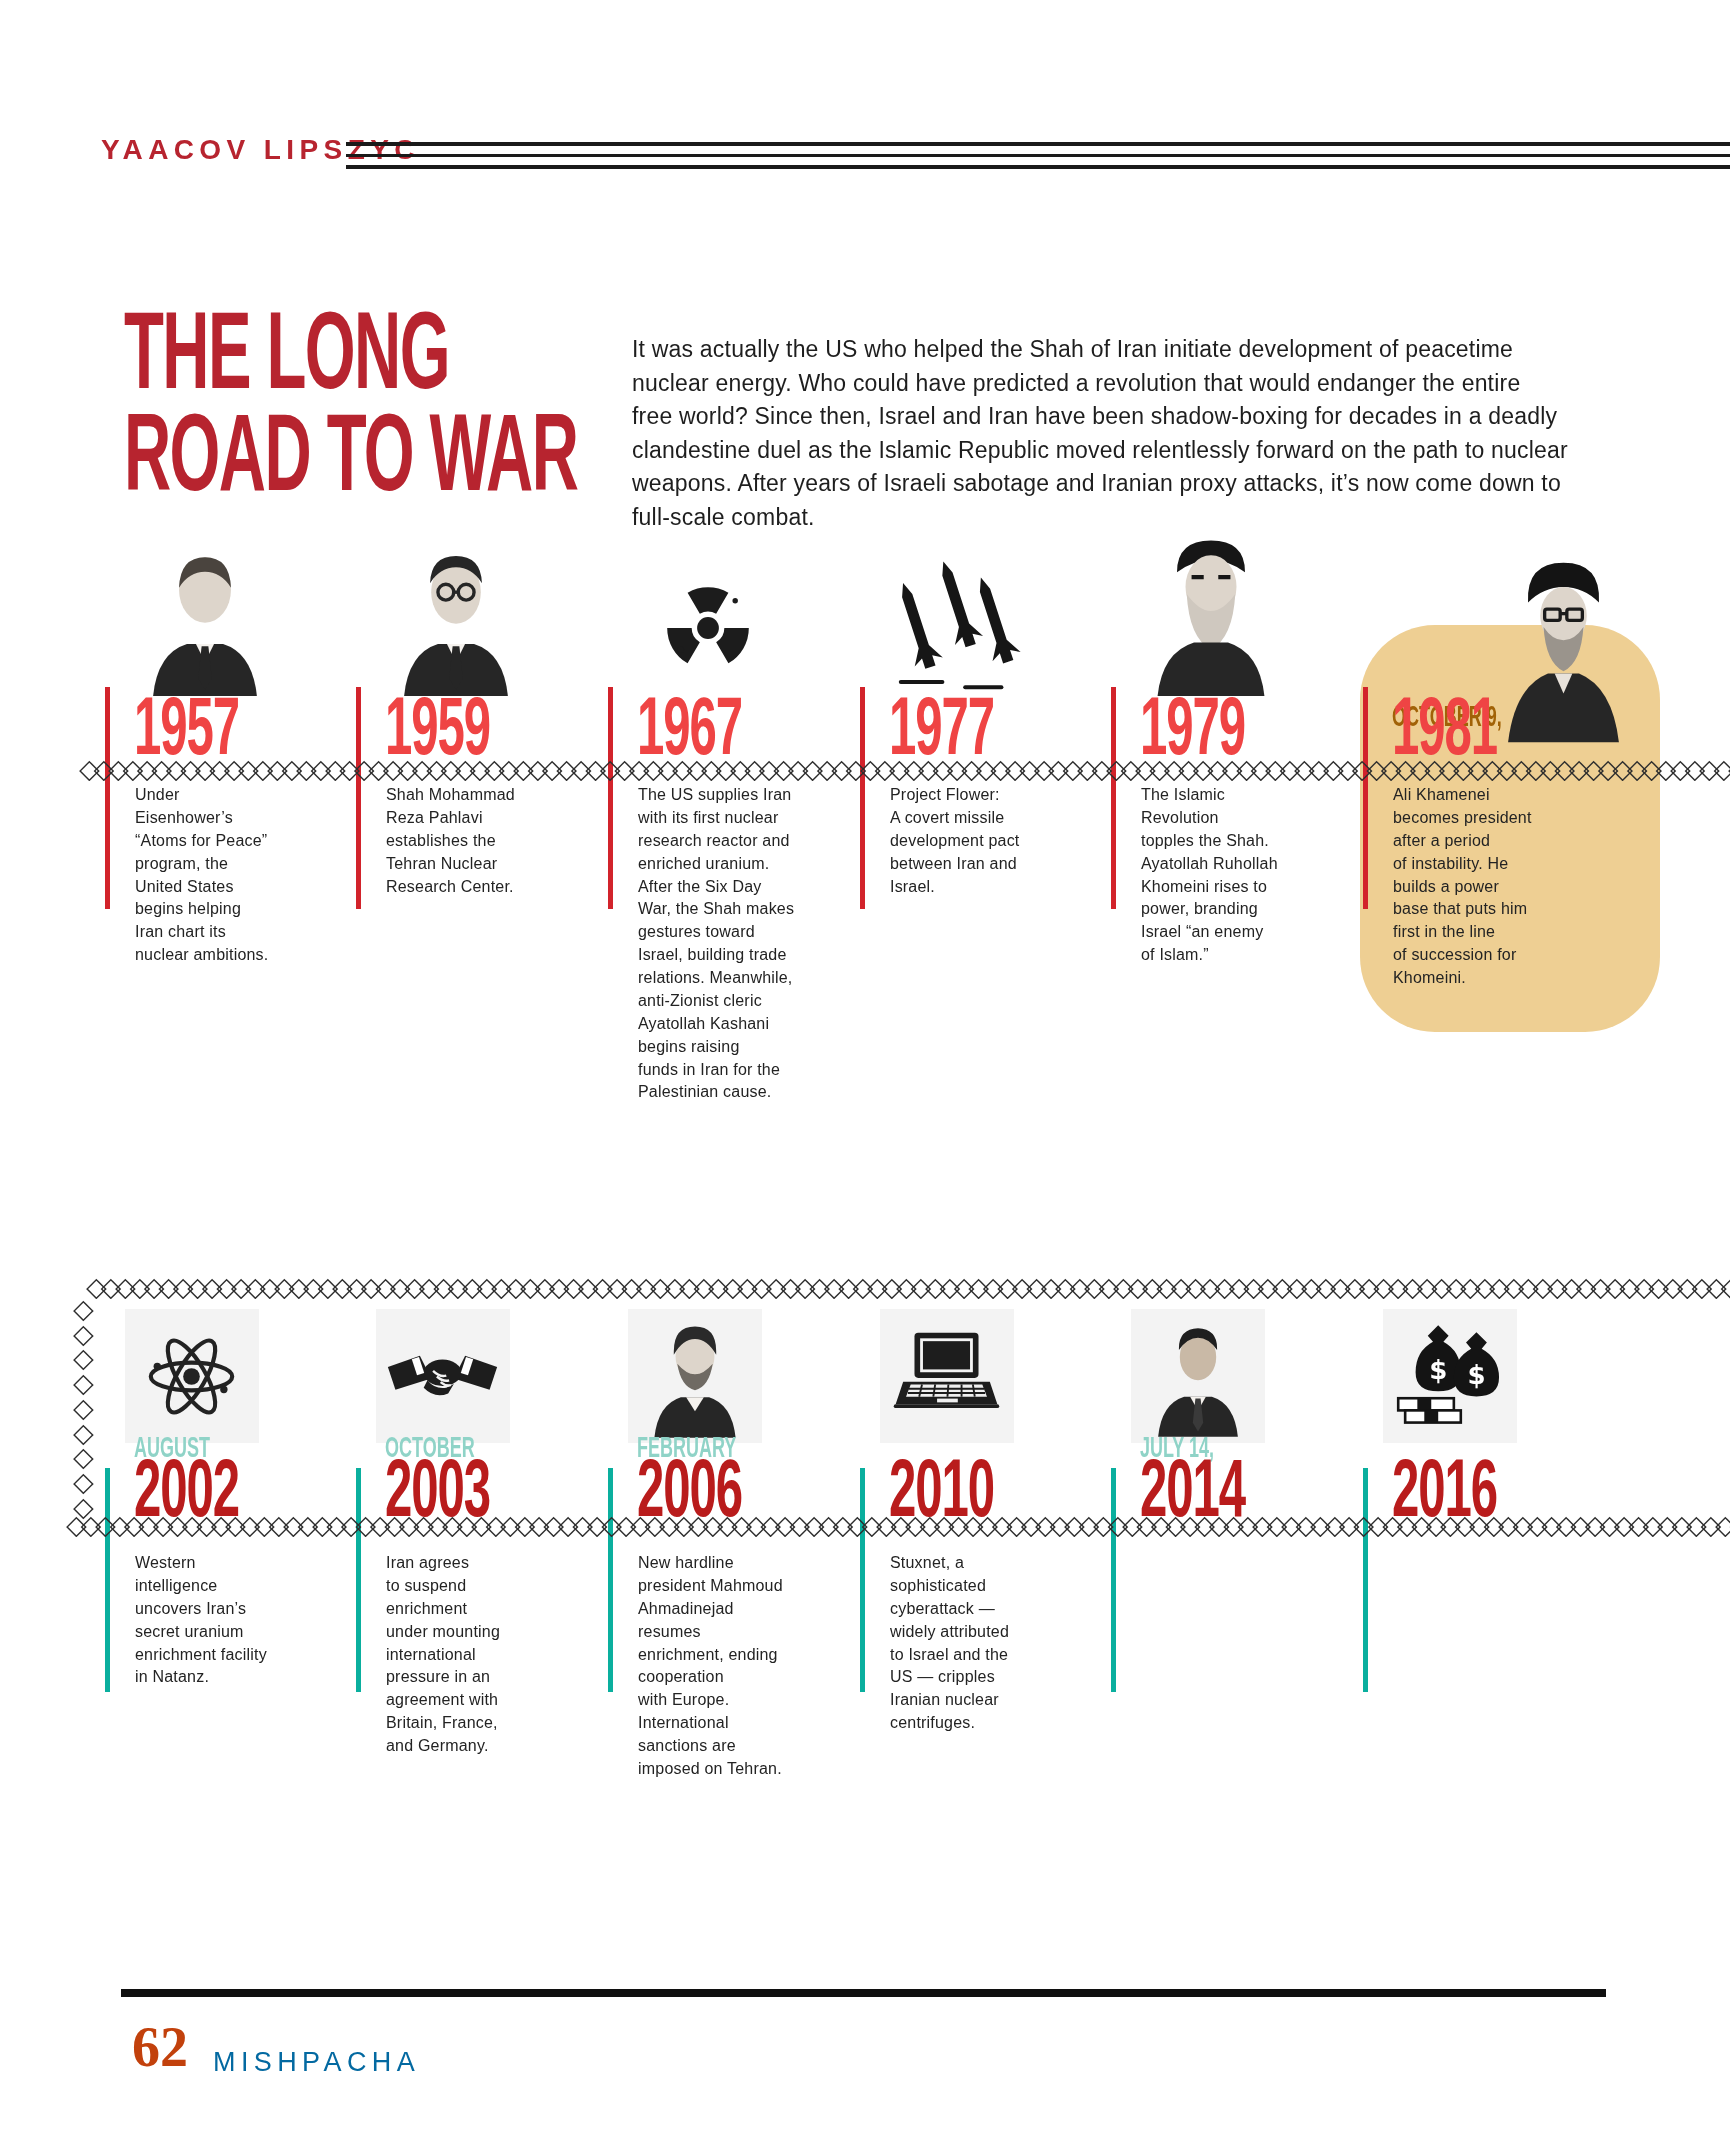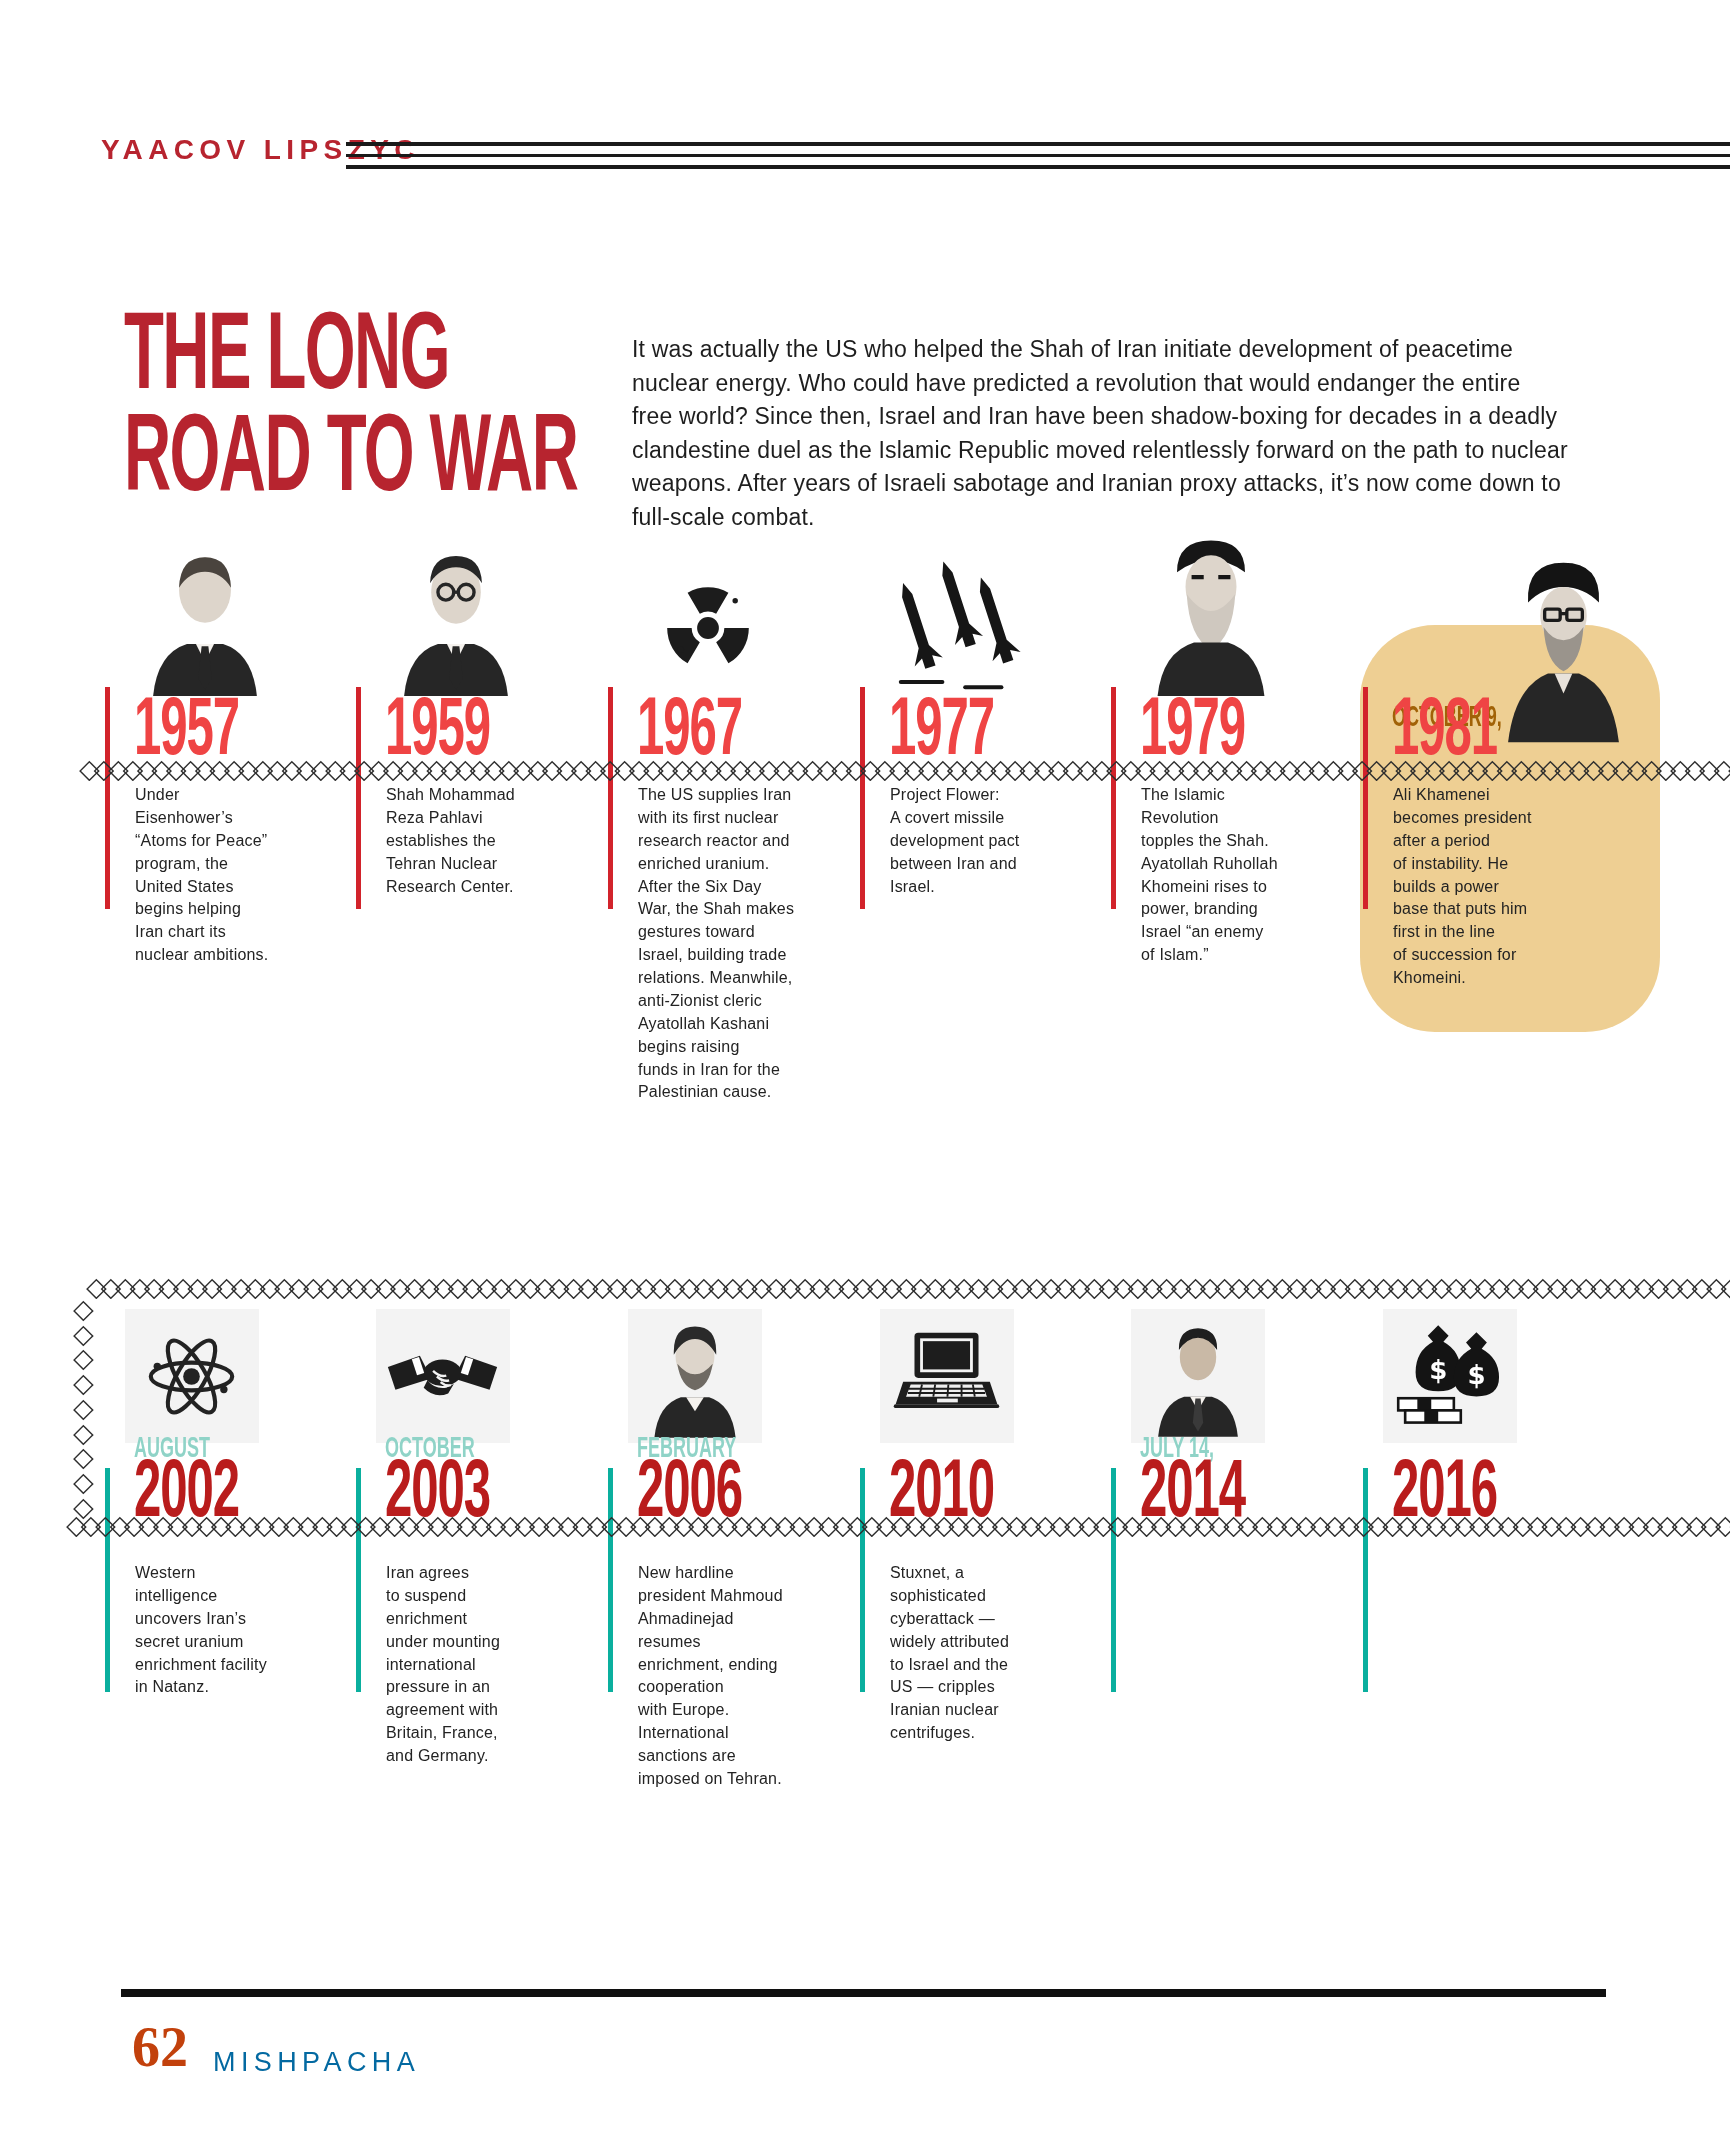--- a/index.html
+++ b/index.html
@@ -38,21 +38,21 @@
   .month{position:absolute;left:29px;font-size:30px;font-weight:700;line-height:27px;}
   .r1 .month{top:134px;color:#a16207;margin-top:40px;}
   .r2 .month{top:124px;color:#8fd3c7;}
   .year{position:absolute;left:29px;font-size:82px;font-weight:700;line-height:59px;
         letter-spacing:-1.8px;}
   .r1 .year{top:168px;color:#ef4444;}
   .r2 .year{top:149px;color:#b91c1c;}
   .desc{position:absolute;left:30px;width:229px;font-size:16px;line-height:1.43;
         white-space:pre-line;letter-spacing:0.2px;}
   .r1 .desc{top:256px;}
-  .r2 .desc{top:253px;}
+  .r2 .desc{top:243px;}
 
   
   .card{position:absolute;left:1360px;top:625px;width:300px;height:407px;background:#eecf93;
         border-radius:75px 75px 75px 75px;z-index:1;}
   .khamenei{position:absolute;left:1497px;top:553px;width:133px;height:190px;z-index:3;}
 
   
   .footrule{position:absolute;left:121px;top:1989px;width:1485px;height:8px;background:#101010;}
   .pagenum{position:absolute;left:132px;top:2019px;font-family:"Liberation Serif",serif;
            font-weight:700;font-size:56px;line-height:57px;color:#c2410c;}

